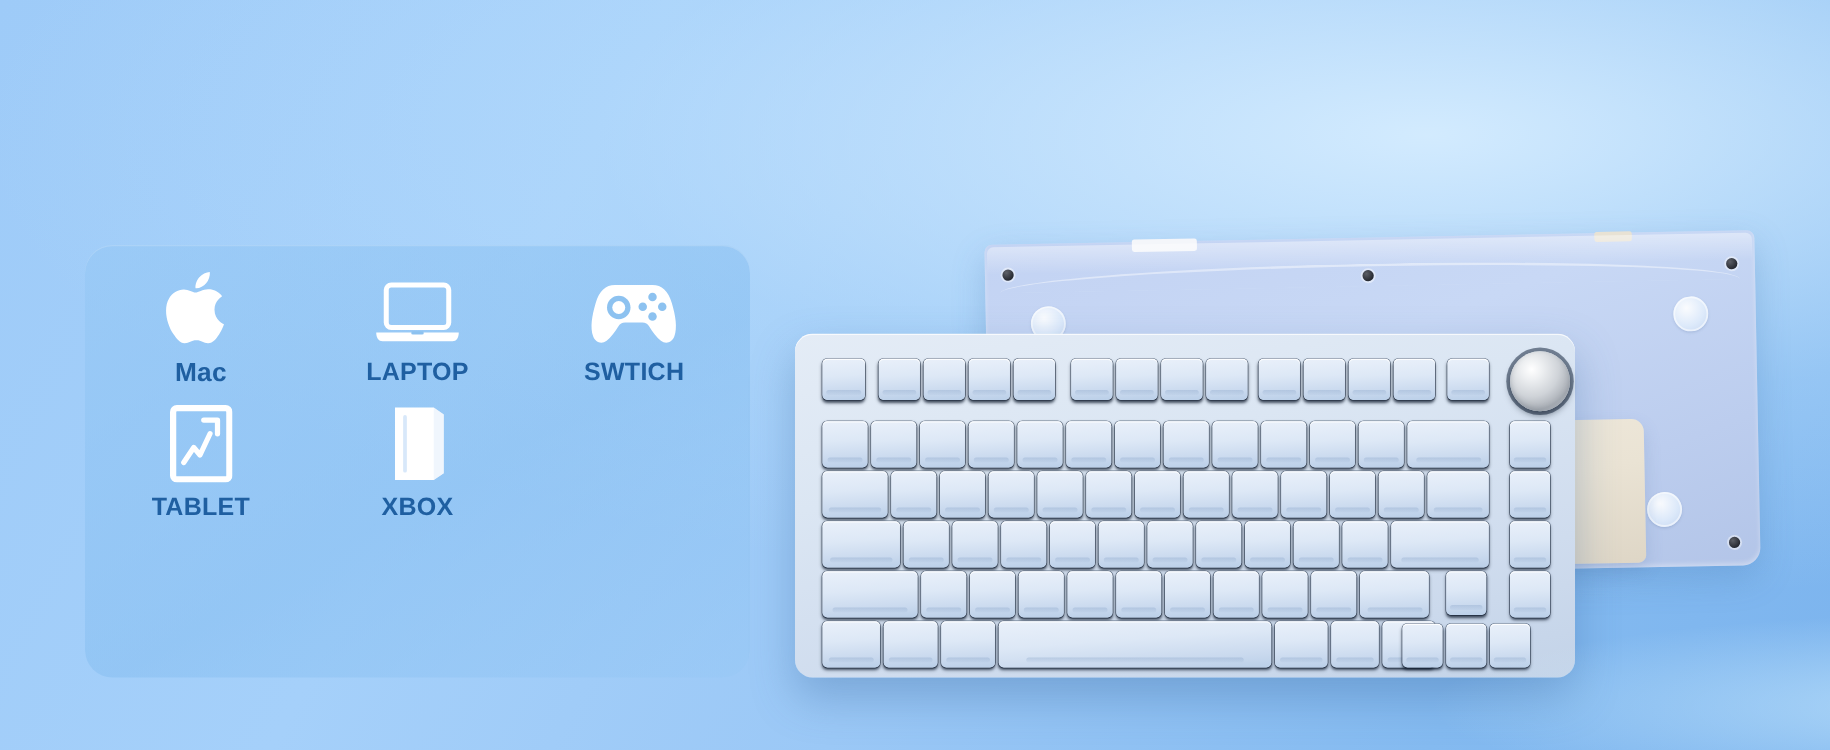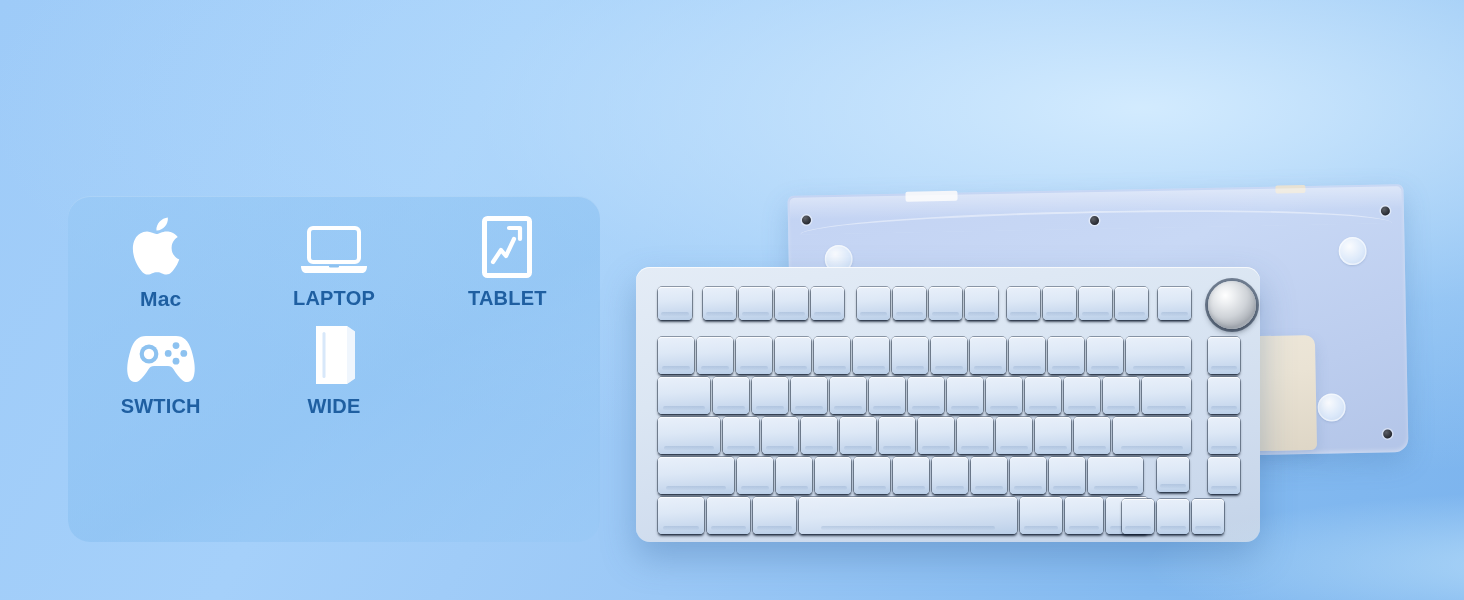--- a/index.html
+++ b/index.html
@@ -185,53 +185,53 @@
             <rect x="10" y="4" width="50" height="34" rx="4" fill="none" stroke="#ffffff" stroke-width="4"></rect>
             <path fill="#ffffff" d="M2 42h66c0 4.4-2 7-5 7H7c-3 0-5-2.6-5-7z"></path>
             <rect x="30" y="41" width="10" height="2.6" rx="1.3" fill="#8dc2f0"></rect>
           </svg>
         </div>
         <div class="cap">LAPTOP</div>
       </div>
 
       <div class="cell">
         <div class="icon-box">
-          <svg width="50" height="62" viewBox="0 0 50 62" aria-hidden="true">
-            <rect x="2.5" y="2.5" width="45" height="57" rx="3" fill="none" stroke="#ffffff" stroke-width="5"></rect>
-            <path d="M11 46 19 34l5 6 8-17" fill="none" stroke="#ffffff" stroke-width="4.2" stroke-linecap="round" stroke-linejoin="round"></path>
-            <path d="M27 12h11v11" fill="none" stroke="#ffffff" stroke-width="4.2" stroke-linecap="round" stroke-linejoin="round"></path>
-          </svg>
-        </div>
-        <div class="cap">TABLET</div>
-      </div>
-
-      <div class="cell">
-        <div class="icon-box">
           <svg width="72" height="54" viewBox="0 0 72 54" aria-hidden="true">
             <path fill="#ffffff" d="M21 4h30c7.5 0 12.5 4.5 15.5 14.5C69.5 28.5 71 38 68.5 45c-1.8 5-6.8 6.6-10.8 3.6-3.3-2.5-6.6-7.2-9.2-11.3-1.4-2.2-3.1-3.3-5.6-3.3H29.1c-2.5 0-4.2 1.1-5.6 3.3-2.6 4.1-5.9 8.8-9.2 11.3-4 3-9 1.4-10.8-3.6C1 38 2.5 28.5 5.5 18.5 8.5 8.5 13.5 4 21 4z"></path>
             <circle cx="24" cy="22" r="9.4" fill="#8dc2f0"></circle>
             <circle cx="24" cy="22" r="5.2" fill="#ffffff"></circle>
             <circle cx="51" cy="13.6" r="3.4" fill="#8dc2f0"></circle>
             <circle cx="43.2" cy="21.4" r="3.4" fill="#8dc2f0"></circle>
             <circle cx="58.8" cy="21.4" r="3.4" fill="#8dc2f0"></circle>
             <circle cx="51" cy="29.2" r="3.4" fill="#8dc2f0"></circle>
           </svg>
         </div>
         <div class="cap">SWTICH</div>
       </div>
 
       <div class="cell">
         <div class="icon-box">
+          <svg width="50" height="62" viewBox="0 0 50 62" aria-hidden="true">
+            <rect x="2.5" y="2.5" width="45" height="57" rx="3" fill="none" stroke="#ffffff" stroke-width="5"></rect>
+            <path d="M11 46 19 34l5 6 8-17" fill="none" stroke="#ffffff" stroke-width="4.2" stroke-linecap="round" stroke-linejoin="round"></path>
+            <path d="M27 12h11v11" fill="none" stroke="#ffffff" stroke-width="4.2" stroke-linecap="round" stroke-linejoin="round"></path>
+          </svg>
+        </div>
+        <div class="cap">TABLET</div>
+      </div>
+
+      <div class="cell">
+        <div class="icon-box">
           <svg width="48" height="62" viewBox="0 0 48 62" aria-hidden="true">
             <path fill="#ffffff" d="M6 2h31l8 5.5v47L37 60H6z"></path>
             <path fill="#e3eefb" d="M37 2 45 7.5v47L37 60z" opacity=".55"></path>
             <rect x="12.5" y="8" width="3" height="46" rx="1.5" fill="#d8e8fa"></rect>
           </svg>
         </div>
-        <div class="cap">WIDE</div>
+        <div class="cap">XBOX</div>
       </div>
 
 
     </div>
   </div>
 
   <div class="photo">
 
     <div class="back-unit">
       <div class="tab-white"></div>

